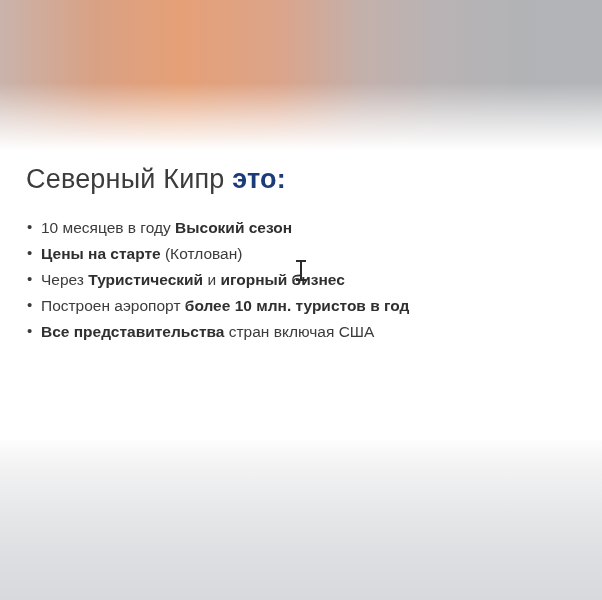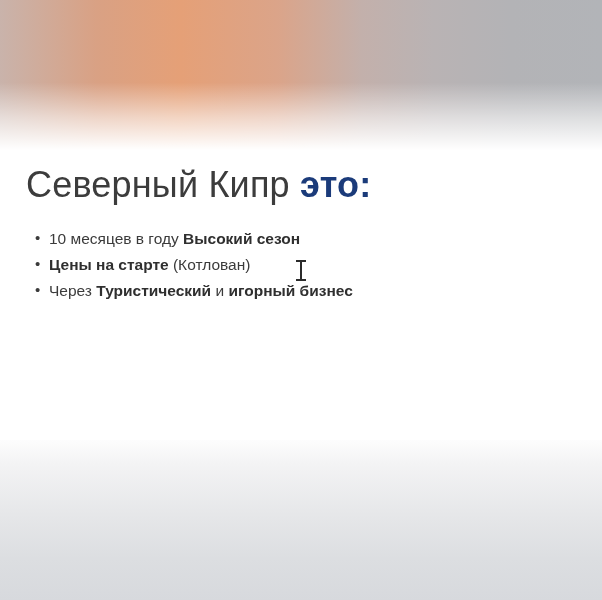--- a/index.html
+++ b/index.html
@@ -60,34 +60,34 @@
     position: absolute;
     left: 0;
     top: 150px;
     width: 602px;
     height: 290px;
     background: #ffffff;
     box-sizing: border-box;
     padding: 14px 26px 0 26px;
   }
   .title {
-    font-size: 36px;
+    font-size: 27px;
     color: #3c3c3c;
     letter-spacing: 0.2px;
     margin: 0 0 22px 0;
     font-weight: 400;
     white-space: nowrap;
   }
   .title .accent {
     color: #1b3b7a;
     font-weight: 700;
   }
   ul.bullets {
     list-style: none;
-    margin: 8px;
+    margin: 0;
     padding: 0;
   }
   ul.bullets li {
     position: relative;
     padding-left: 15px;
     font-size: 15.5px;
     line-height: 1.36;
     color: #3b3b3b;
     margin-bottom: 5px;
   }
@@ -133,17 +133,19 @@
 
   <div class="content">
     <h1 class="title">
       <span>Северный Кипр </span><span class="accent">это:</span>
     </h1>
 
     <ul class="bullets" id="bullet-list">
         <li><span>10 месяцев в году </span><b>Высокий сезон</b></li>
         <li><b>Цены на старте</b><span> (Котлован)</span></li>
         <li><span>Через </span><b>Туристический</b><span> и </span><b>игорный бизнес</b></li>
+        <li><span>Построен аэропорт </span><b>более 10 млн. туристов в год</b></li>
+        <li><b>Все представительства</b><span> стран включая США</span></li>
       </ul>
   </div>
 
   <div class="cursor"></div>
 </div>
 
 </body></html>

